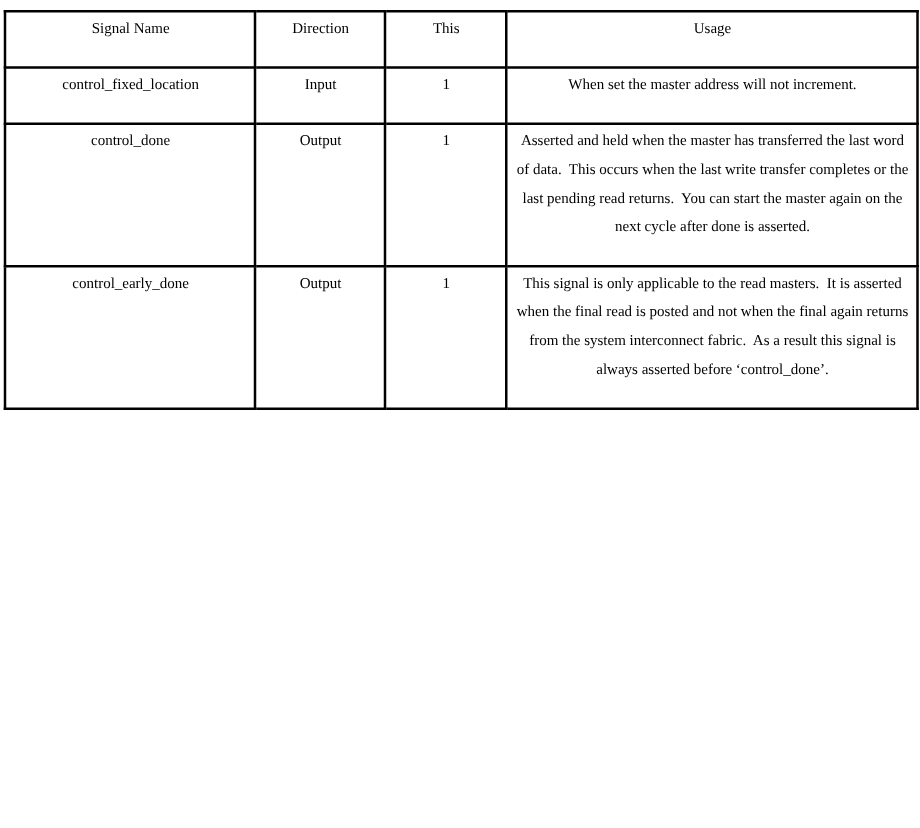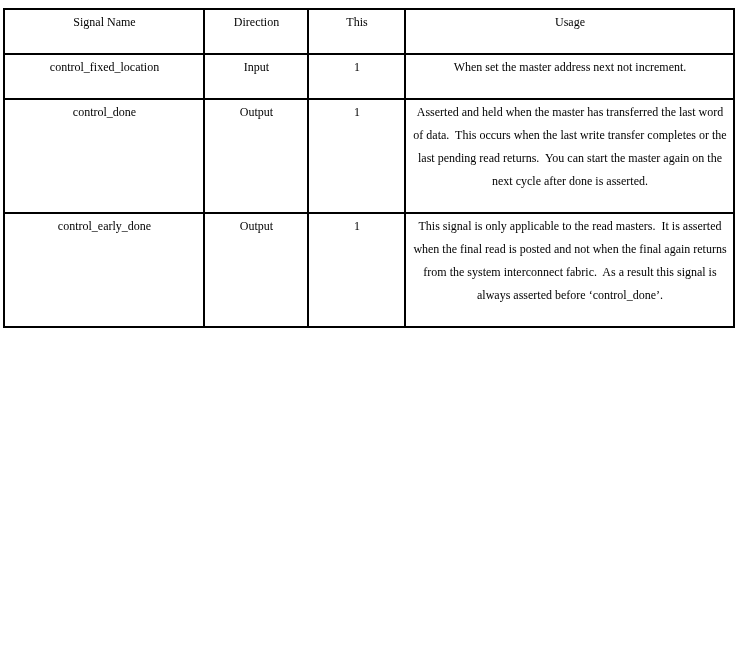--- a/index.html
+++ b/index.html
@@ -55,21 +55,21 @@
         <th>Direction</th>
         <th>This</th>
         <th>Usage</th>
       </tr>
     </thead>
     <tbody>
       <tr>
         <td>control_fixed_location</td>
         <td>Input</td>
         <td class="width-cell">1</td>
-        <td class="usage-cell">When set the master address next not increment.</td>
+        <td class="usage-cell">When set the master address will not increment.</td>
       </tr>
       <tr>
         <td>control_done</td>
         <td>Output</td>
         <td class="width-cell">1</td>
         <td class="usage-cell">Asserted and held when the master has transferred the last word of data.  This occurs when the last write transfer completes or the last pending read returns.  You can start the master again on the next cycle after done is asserted.</td>
       </tr>
       <tr>
         <td>control_early_done</td>
         <td>Output</td>

